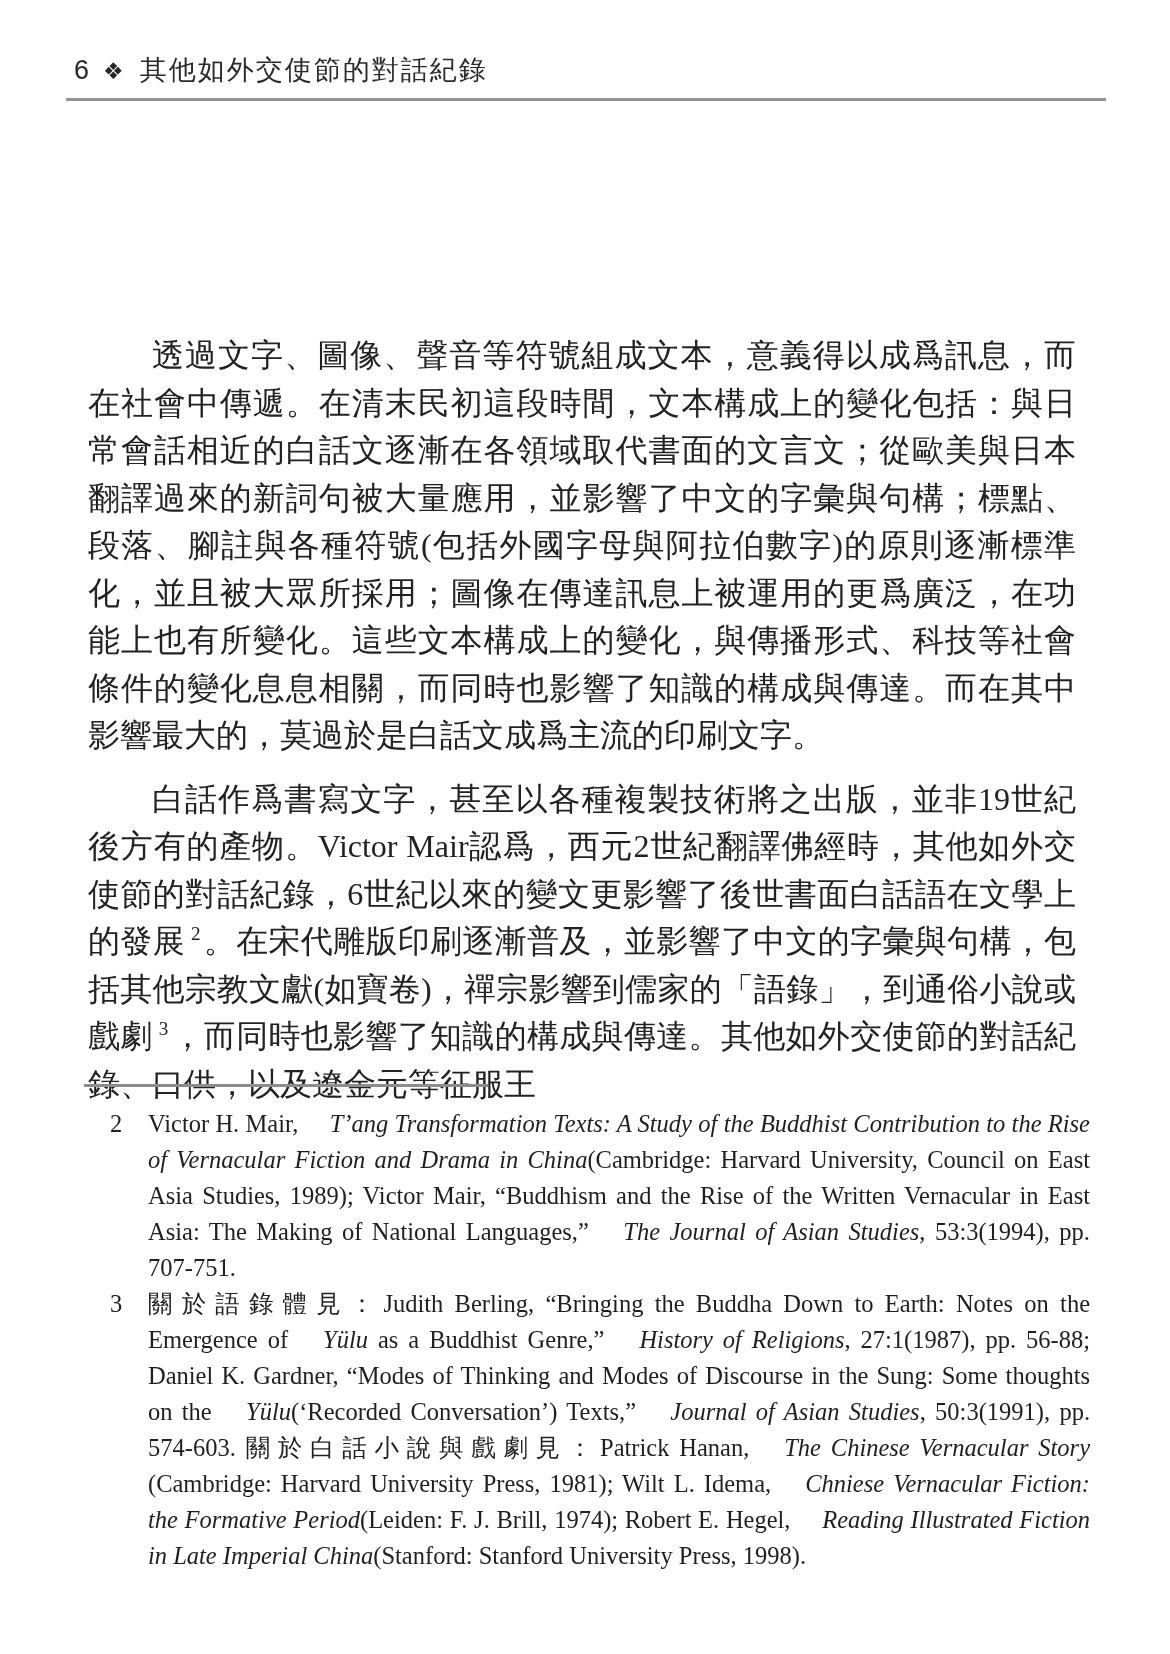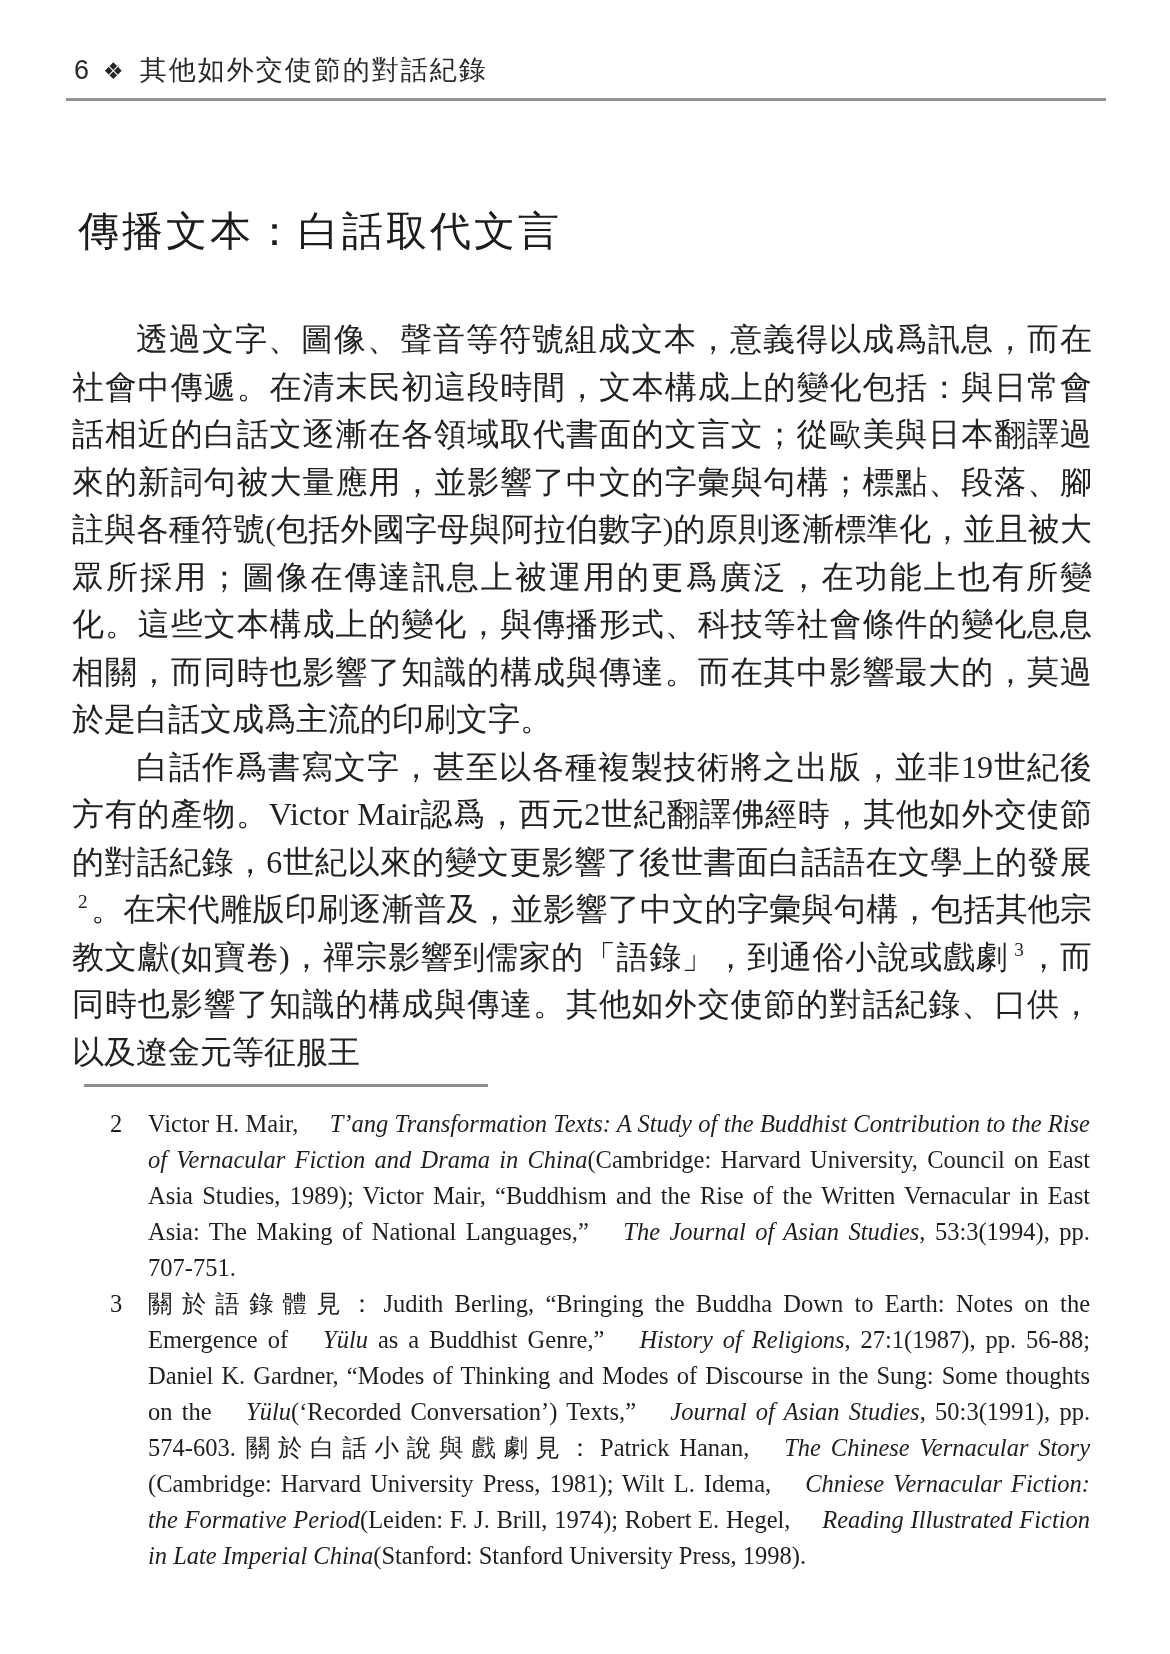--- a/index.html
+++ b/index.html
@@ -63,21 +63,21 @@
     position: absolute;
     left: 72px;
     top: 316px;
     width: 1020px;
     font-size: 32px;
     line-height: 47.5px;
     text-align: justify;
     color: #222222;
   }
   .body-text p {
-    margin: 0;
+    margin: 16px;
     text-indent: 2em;
   }
   .body-text sup {
     font-size: 0.6em;
     line-height: 0;
     vertical-align: super;
     margin-left: 6px;
     margin-right: 3px;
   }
 
@@ -121,21 +121,20 @@
 <div class="page">
 
   <header class="running-header">
     <div class="inner">
       <span class="pagenum">6</span>
       <span class="orn">❖</span>
       <span class="book-title">其他如外交使節的對話紀錄</span>
     </div>
   </header>
 
-  <h1 class="section-title">傳播文本：白話取代文言</h1>
 
   <main class="body-text" id="paragraphs">
       <p><span>透過文字、圖像、聲音等符號組成文本，意義得以成爲訊息，而在社會中傳遞。在清末民初這段時間，文本構成上的變化包括：與日常會話相近的白話文逐漸在各領域取代書面的文言文；從歐美與日本翻譯過來的新詞句被大量應用，並影響了中文的字彙與句構；標點、段落、腳註與各種符號(包括外國字母與阿拉伯數字)的原則逐漸標準化，並且被大眾所採用；圖像在傳達訊息上被運用的更爲廣泛，在功能上也有所變化。這些文本構成上的變化，與傳播形式、科技等社會條件的變化息息相關，而同時也影響了知識的構成與傳達。而在其中影響最大的，莫過於是白話文成爲主流的印刷文字。</span></p>
       <p><span>白話作爲書寫文字，甚至以各種複製技術將之出版，並非19世紀後方有的產物。Victor Mair認爲，西元2世紀翻譯佛經時，其他如外交使節的對話紀錄，6世紀以來的變文更影響了後世書面白話語在文學上的發展</span><sup>2</sup><span>。在宋代雕版印刷逐漸普及，並影響了中文的字彙與句構，包括其他宗教文獻(如寶卷)，禪宗影響到儒家的「語錄」，到通俗小說或戲劇</span><sup>3</sup><span>，而同時也影響了知識的構成與傳達。其他如外交使節的對話紀錄、口供，以及遼金元等征服王</span></p>
     </main>
 
   <div class="footnote-sep"></div>
 
   <section class="footnotes" id="footnotes">
       <div class="footnote"><span class="fn-num">2</span><span><span>Victor H. Mair, </span><i>T’ang Transformation Texts: A Study of the Buddhist Contribution to the Rise of Vernacular Fiction and Drama in China</i><span>(Cambridge: Harvard University, Council on East Asia Studies, 1989); Victor Mair, “Buddhism and the Rise of the Written Vernacular in East Asia: The Making of National Languages,” </span><i>The Journal of Asian Studies</i><span>, 53:3(1994), pp. 707-751.</span></span></div>

